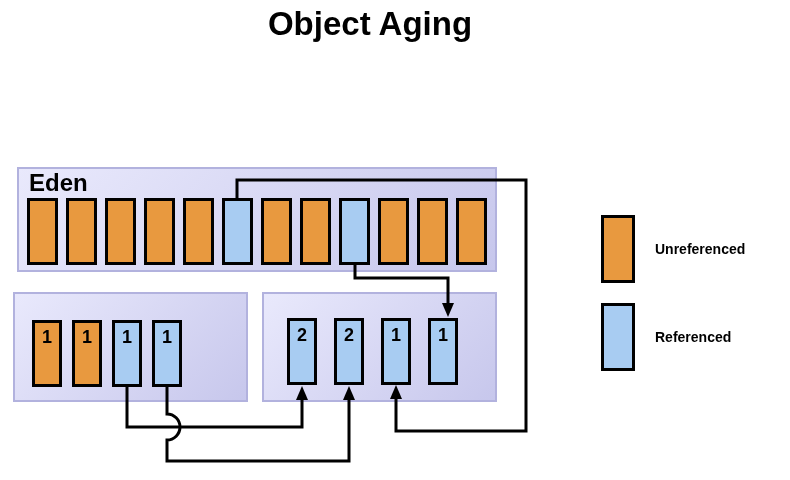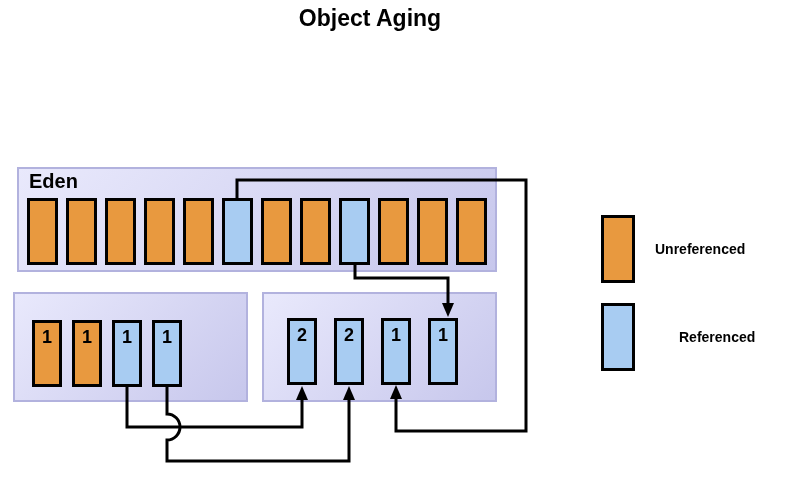--- a/index.html
+++ b/index.html
@@ -2,32 +2,32 @@
 <html style="--c-unref: #E8993F; --c-ref: #A8CCF2; --panel-border: #B2B2DE; --panel-light: #E9E9FC; --panel-dark: #C7C7EC;"><head>
 <meta charset="utf-8">
 <style>
   html,body{margin:0;padding:0;background:#fff;}
   .stage{
     position:relative;width:790px;height:480px;background:#ffffff;overflow:hidden;
     font-family:"Liberation Sans","DejaVu Sans",sans-serif;color:#000;
   }
   .title{
     position:absolute;left:0;top:5px;width:740px;text-align:center;
-    font-size:23px;font-weight:bold;letter-spacing:0px;white-space:pre;
+    font-size:33px;font-weight:bold;letter-spacing:0px;white-space:pre;
   }
   .panel{
     position:absolute;box-sizing:border-box;
     border:2px solid var(--panel-border);
     background:linear-gradient(135deg,var(--panel-light) 0%,var(--panel-dark) 100%);
   }
   .panel-eden{left:17px;top:167px;width:480px;height:105px;}
   .panel-from{left:13px;top:292px;width:235px;height:110px;}
   .panel-to{left:262px;top:292px;width:235px;height:110px;}
   .panel-label{
-    position:absolute;font-weight:bold;font-size:20px;white-space:pre;line-height:1.1;
+    position:absolute;font-weight:bold;font-size:24px;white-space:pre;line-height:1.1;
   }
   .label-eden{left:29px;top:170px;}
   .label-from{left:20px;top:292px;}
   .label-to{left:265px;top:292px;}
   .blocks-row{position:absolute;display:flex;}
   .row-eden{left:27px;top:198px;gap:8px;}
   .row-from{left:32px;top:320px;gap:10px;}
   .row-to{left:287px;top:318px;gap:17px;}
   .block{
     box-sizing:border-box;border:3px solid #000;height:67px;flex:none;
@@ -35,21 +35,21 @@
   .row-eden .block{width:31px;}
   .row-from .block,.row-to .block{width:30px;}
   .block.unreferenced{background:var(--c-unref);}
   .block.referenced{background:var(--c-ref);}
   .block-num{
     display:block;text-align:center;font-weight:bold;font-size:18px;
     margin-top:5px;line-height:1;
   }
   .legend-row{position:absolute;display:flex;align-items:center;}
   .legend-unref{left:601px;top:215px;}
-  .legend-ref{left:601px;top:303px;gap:24px;}
+  .legend-ref{left:601px;top:303px;}
   .legend-swatch{
     box-sizing:border-box;width:34px;height:68px;border:3px solid #000;flex:none;
   }
   .legend-swatch.unreferenced{background:var(--c-unref);}
   .legend-swatch.referenced{background:var(--c-ref);}
   .legend-label{margin-left:20px;font-weight:bold;font-size:14px;white-space:nowrap;}
   .connectors{position:absolute;left:0;top:0;width:790px;height:480px;pointer-events:none;}
 </style>
 </head>
 <body>

